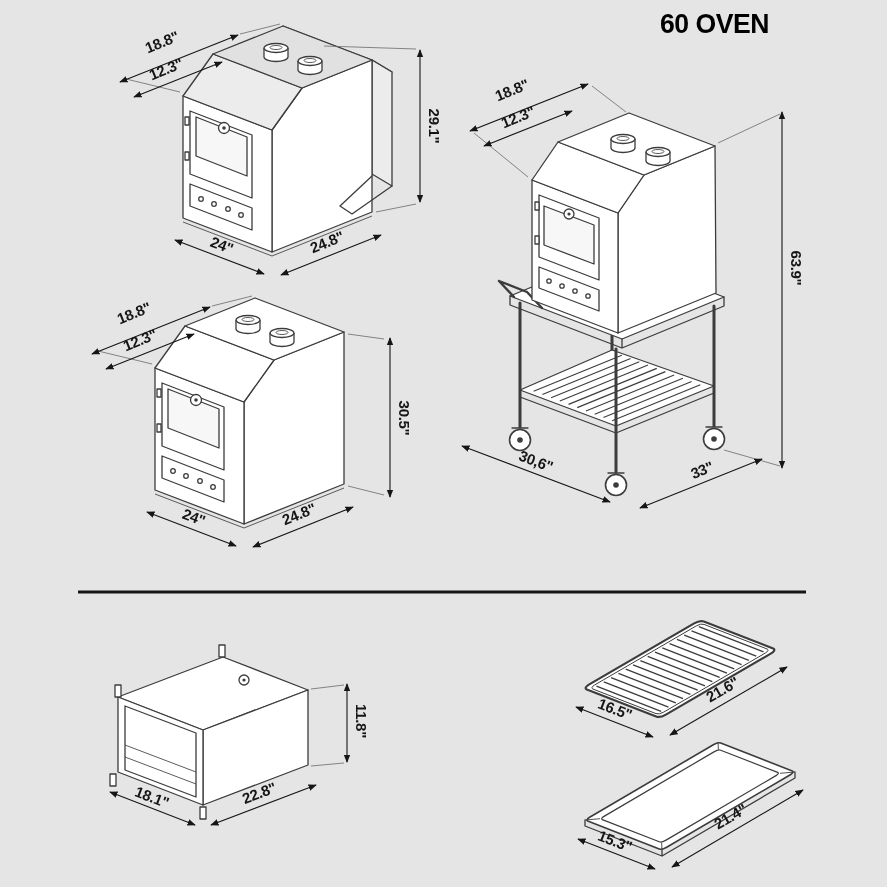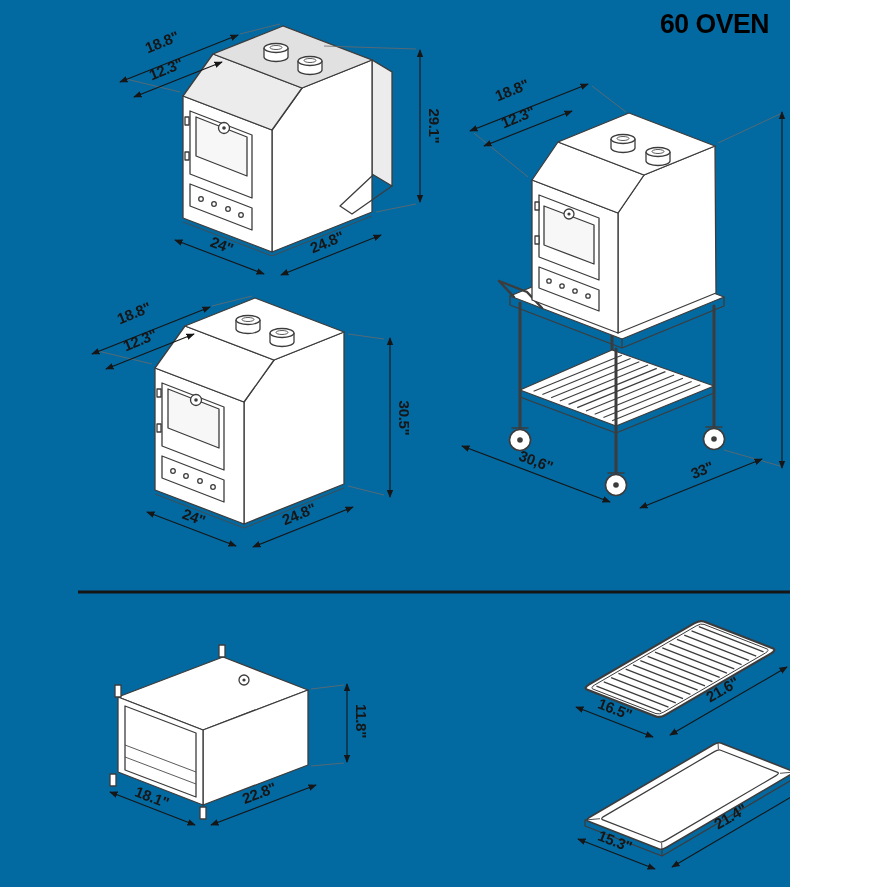--- a/index.html
+++ b/index.html
@@ -1,17 +1,17 @@
 <!DOCTYPE html>
 <html><head>
 <meta charset="utf-8">
 <style>
   * { margin:0; padding:0; box-sizing:border-box; }
   html,body { background:#ffffff; }
-  .page { position:relative; width:790px; height:887px; background:#0369a1; overflow:hidden;
+  .page { position:relative; width:887px; height:887px; background:#e5e5e5; overflow:hidden;
           font-family:"Liberation Sans", sans-serif; }
   .title { position:absolute; top:8px; left:660px; font-size:28px; font-weight:800;
            letter-spacing:-0.5px; color:#000; transform:scaleX(.95); transform-origin:left top;
            white-space:nowrap; }
   svg.sheet { position:absolute; left:0; top:0; }
   .face { fill:#fff; stroke:#3c3c3c; stroke-width:1.3; stroke-linejoin:round; }
   .ln   { fill:none; stroke:#3c3c3c; stroke-width:1.3; stroke-linejoin:round; stroke-linecap:round; }
   .thin { fill:none; stroke:#4a4a4a; stroke-width:0.9; }
   .tube { fill:none; stroke:#3c3c3c; stroke-width:3; stroke-linecap:round; }
   .dim  { fill:none; stroke:#161616; stroke-width:1.1; }

